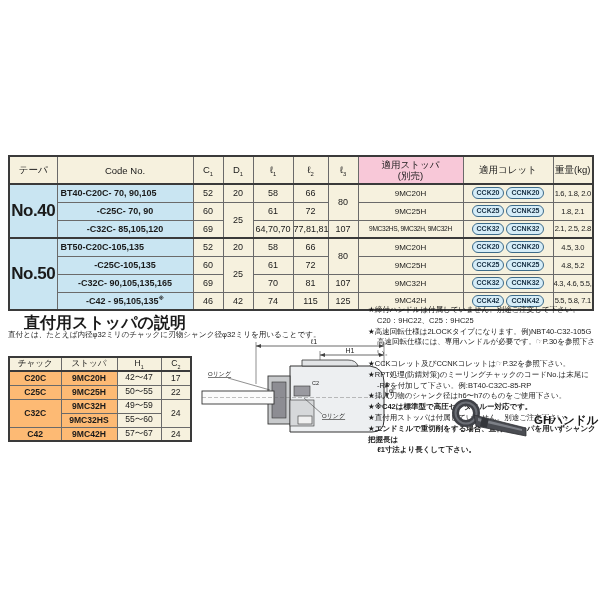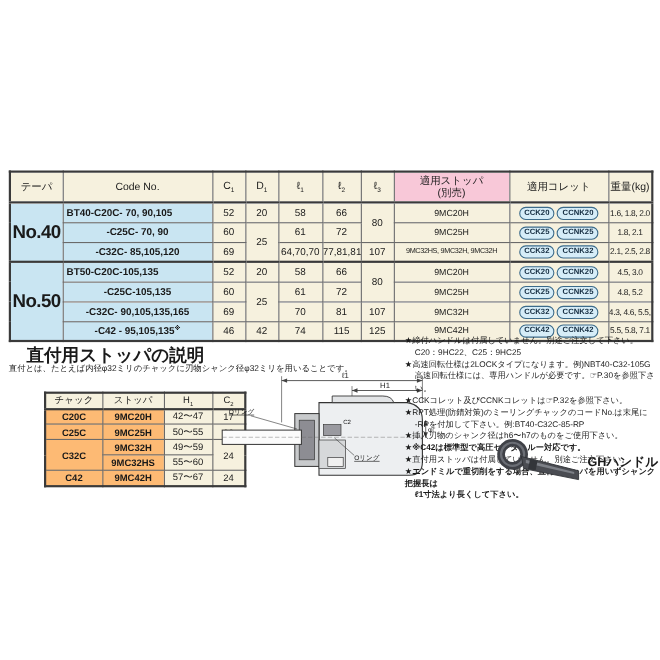--- a/index.html
+++ b/index.html
@@ -23,21 +23,21 @@
   .spec tr.gstart td { border-top:2px solid #3a3a3a; }
   sub { font-size:0.62em; }
   sup { font-size:0.62em; }
   .badge { display:inline-block; border:1px solid #3c6b8a; background:#d6edf8; border-radius:8px; padding:0 4px; font-size:7px; font-weight:bold; color:#142c40; line-height:10px; margin:0 1px; }
 
   
   .sec-heading { position:absolute; left:24px; top:313px; font-size:16px; font-weight:bold; }
   .desc1 { position:absolute; left:8px; top:330px; font-size:7.6px; }
   .desc2 { position:absolute; left:8px; top:341px; font-size:7.6px; }
 
-  .mini { position:absolute; left:8px; top:356px; width:182px; border:2px solid #3a3a3a;margin-left:32px; }
+  .mini { position:absolute; left:8px; top:356px; width:182px; border:2px solid #3a3a3a; }
   .mini th, .mini td { border:1px solid #6a6a6a; text-align:center; font-size:8.6px; }
   .mini th { height:14px; background:#f6f1de; font-weight:normal; border-bottom:2px solid #3a3a3a; }
   .mini td { height:14px; background:#f6f1de; }
   .mini td.blue { background:#fdba74; font-weight:bold; }
 
   
   .diagram { position:absolute; left:198px; top:336px; }
 
   
   .notes { position:absolute; left:368px; top:305px; width:232px; font-size:7.5px; line-height:10.8px; }

